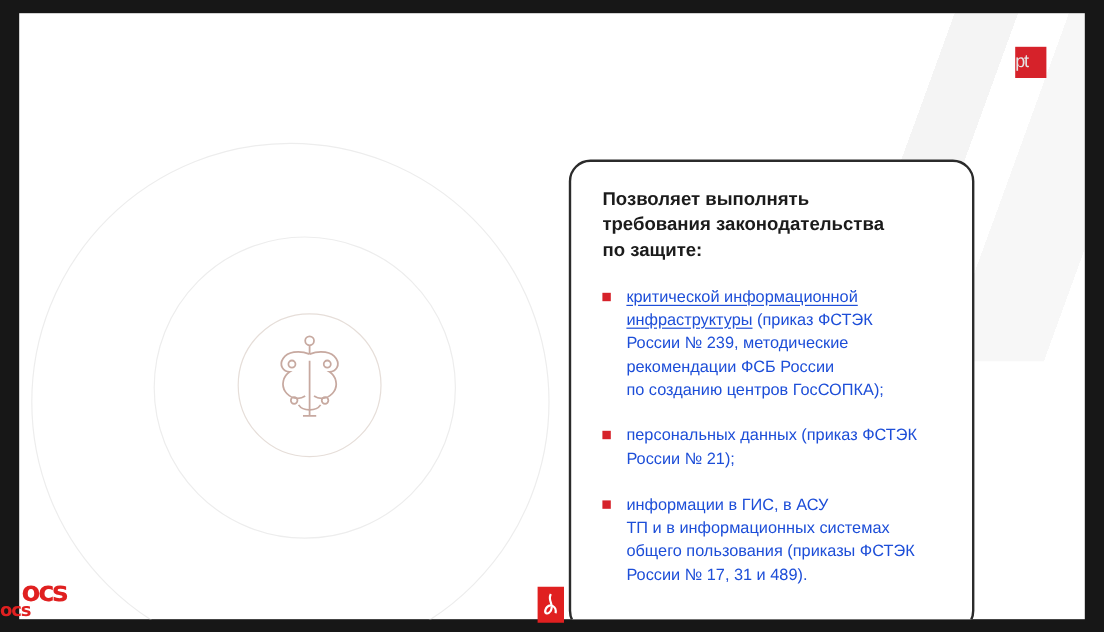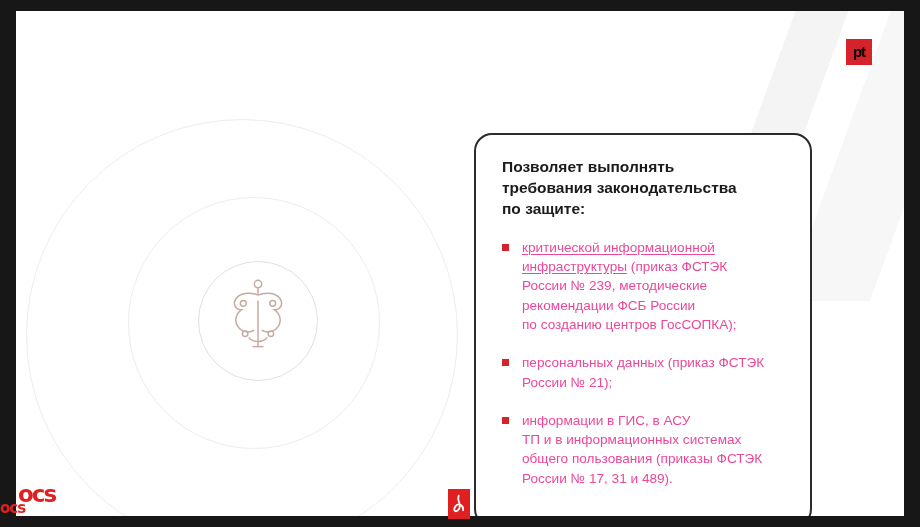--- a/index.html
+++ b/index.html
@@ -71,25 +71,25 @@
   .emblem svg { width: 100%; height: 100%; display: block; }
 
   
   .pt-logo {
     position: absolute;
     right: 32px;
     top: 28px;
     width: 26px;
     height: 26px;
     background: #d6222a;
-    color: #000000;
+    color: #e5e5e5;
     font-size: 15px;
-    font-weight: bold;
+    font-weight: normal;
     line-height: 26px;
-    text-align: center;
+    text-align: left;
     letter-spacing: -1px;
   }
 
   
   .card {
     position: absolute;
     left: 458px;
     top: 122px;
     width: 338px;
     min-height: 360px;
@@ -107,21 +107,21 @@
     margin: 0 0 18px 0;
     white-space: pre-line;
   }
   .bullets { margin: 0; padding: 0; list-style: none; }
   .bullet {
     position: relative;
     padding-left: 20px;
     margin-bottom: 19px;
     font-size: 13.6px;
     line-height: 1.42;
-    color: #ec4899;
+    color: #1d4ed8;
   }
   .bullet:last-child { margin-bottom: 13px; }
   .bullet .marker {
     position: absolute;
     left: 0;
     top: 6px;
     width: 7px;
     height: 7px;
     background: #d6222a;
   }

